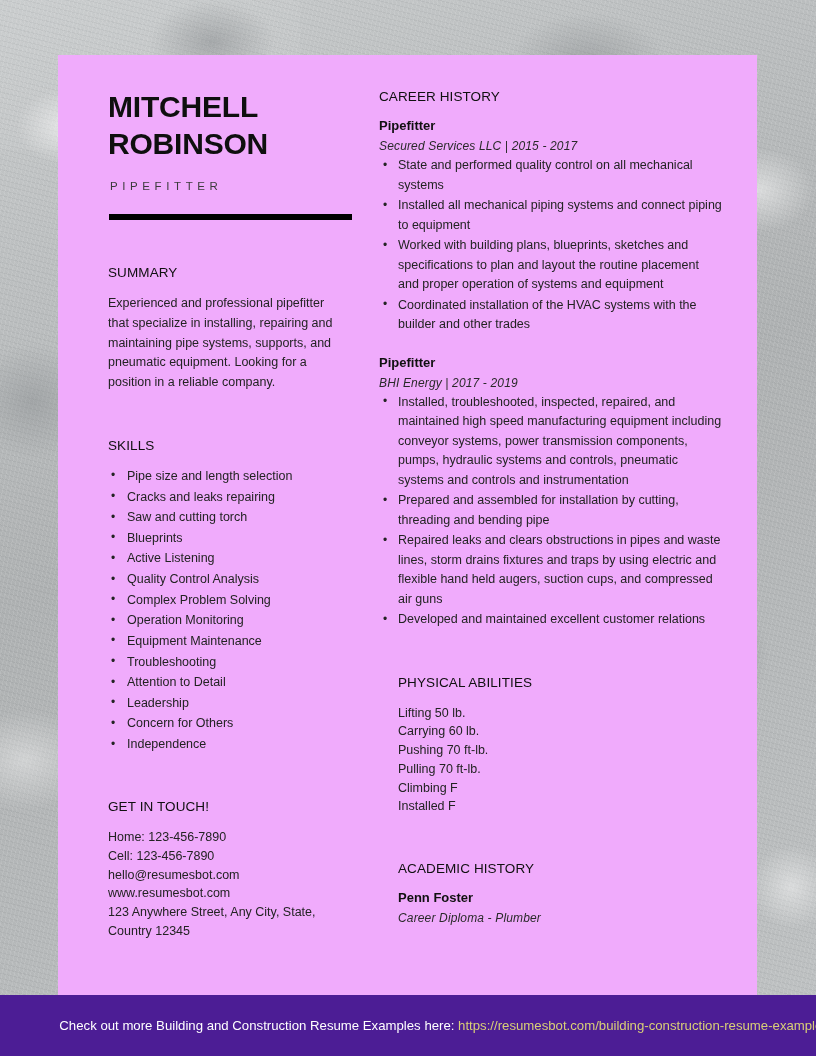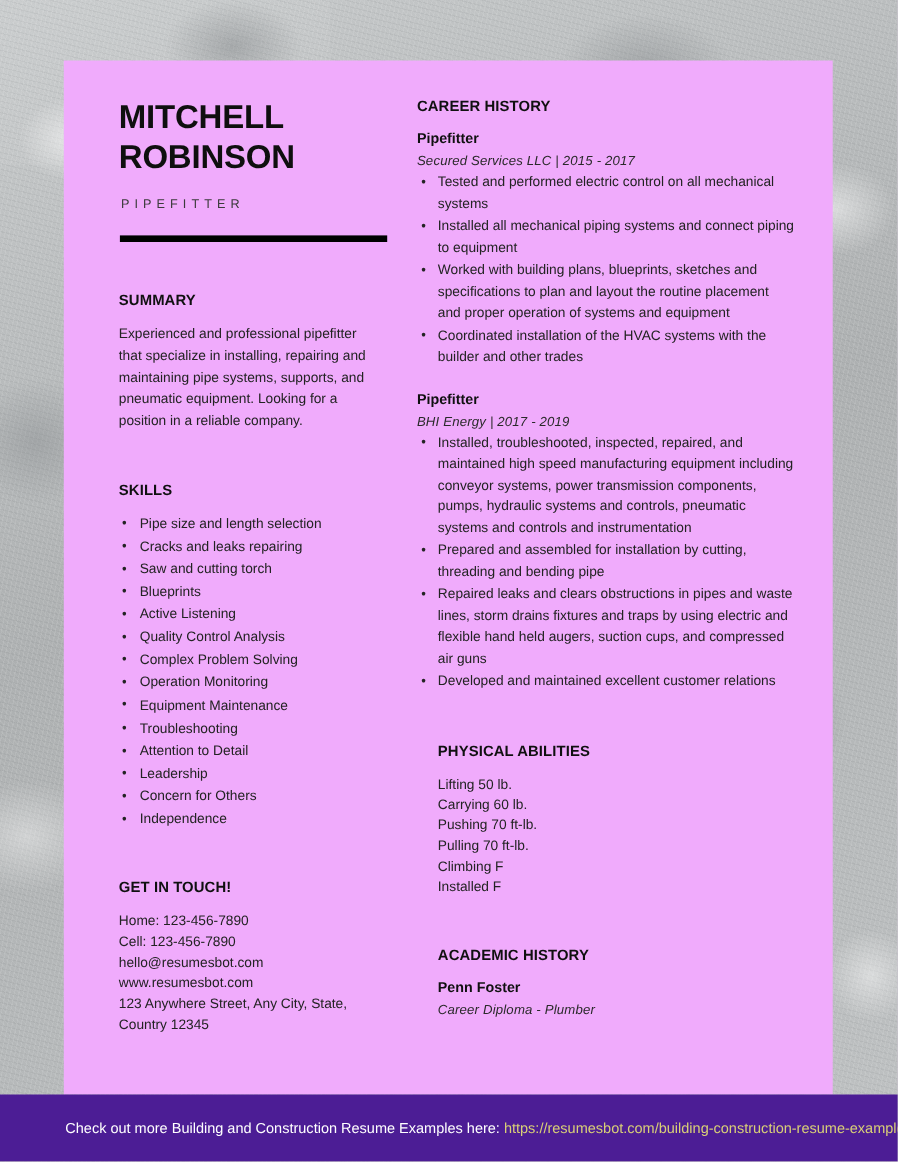--- a/index.html
+++ b/index.html
@@ -86,21 +86,21 @@
   .rule {
     width: 243px;
     height: 6px;
     background: #000;
     margin: 22px 0 0 1px;
   }
 
   
   h2.section {
     font-size: 13.5px;
-    font-weight: bold;
+    font-weight: normal;
     color: #101010;
     margin: 45px 0 14px 0;
     letter-spacing: .1px;
   }
   h2.section.first-right {
     margin-top: 0;
   }
   h2.section.indented {
     margin-left: 19px;
   }
@@ -280,21 +280,21 @@
   </div>
 
   <div class="col-right">
 
     <h2 class="section first-right">CAREER HISTORY</h2>
     <div id="jobs-container">
         <div class="job-block">
           <div class="job-title">Pipefitter</div>
           <div class="job-meta">Secured Services LLC | 2015 - 2017</div>
           <ul class="job-bullets">
-            <li>Tested and performed electric control on all mechanical systems</li>
+            <li>State and performed quality control on all mechanical systems</li>
             <li>Installed all mechanical piping systems and connect piping to equipment</li>
             <li>Worked with building plans, blueprints, sketches and specifications to plan and layout the routine placement and proper operation of systems and equipment</li>
             <li>Coordinated installation of the HVAC systems with the builder and other trades</li>
           </ul>
         </div>
         <div class="job-block second">
           <div class="job-title">Pipefitter</div>
           <div class="job-meta">BHI Energy | 2017 - 2019</div>
           <ul class="job-bullets">
             <li>Installed, troubleshooted, inspected, repaired, and maintained high speed manufacturing equipment including conveyor systems, power transmission components, pumps, hydraulic systems and controls, pneumatic systems and controls and instrumentation</li>

